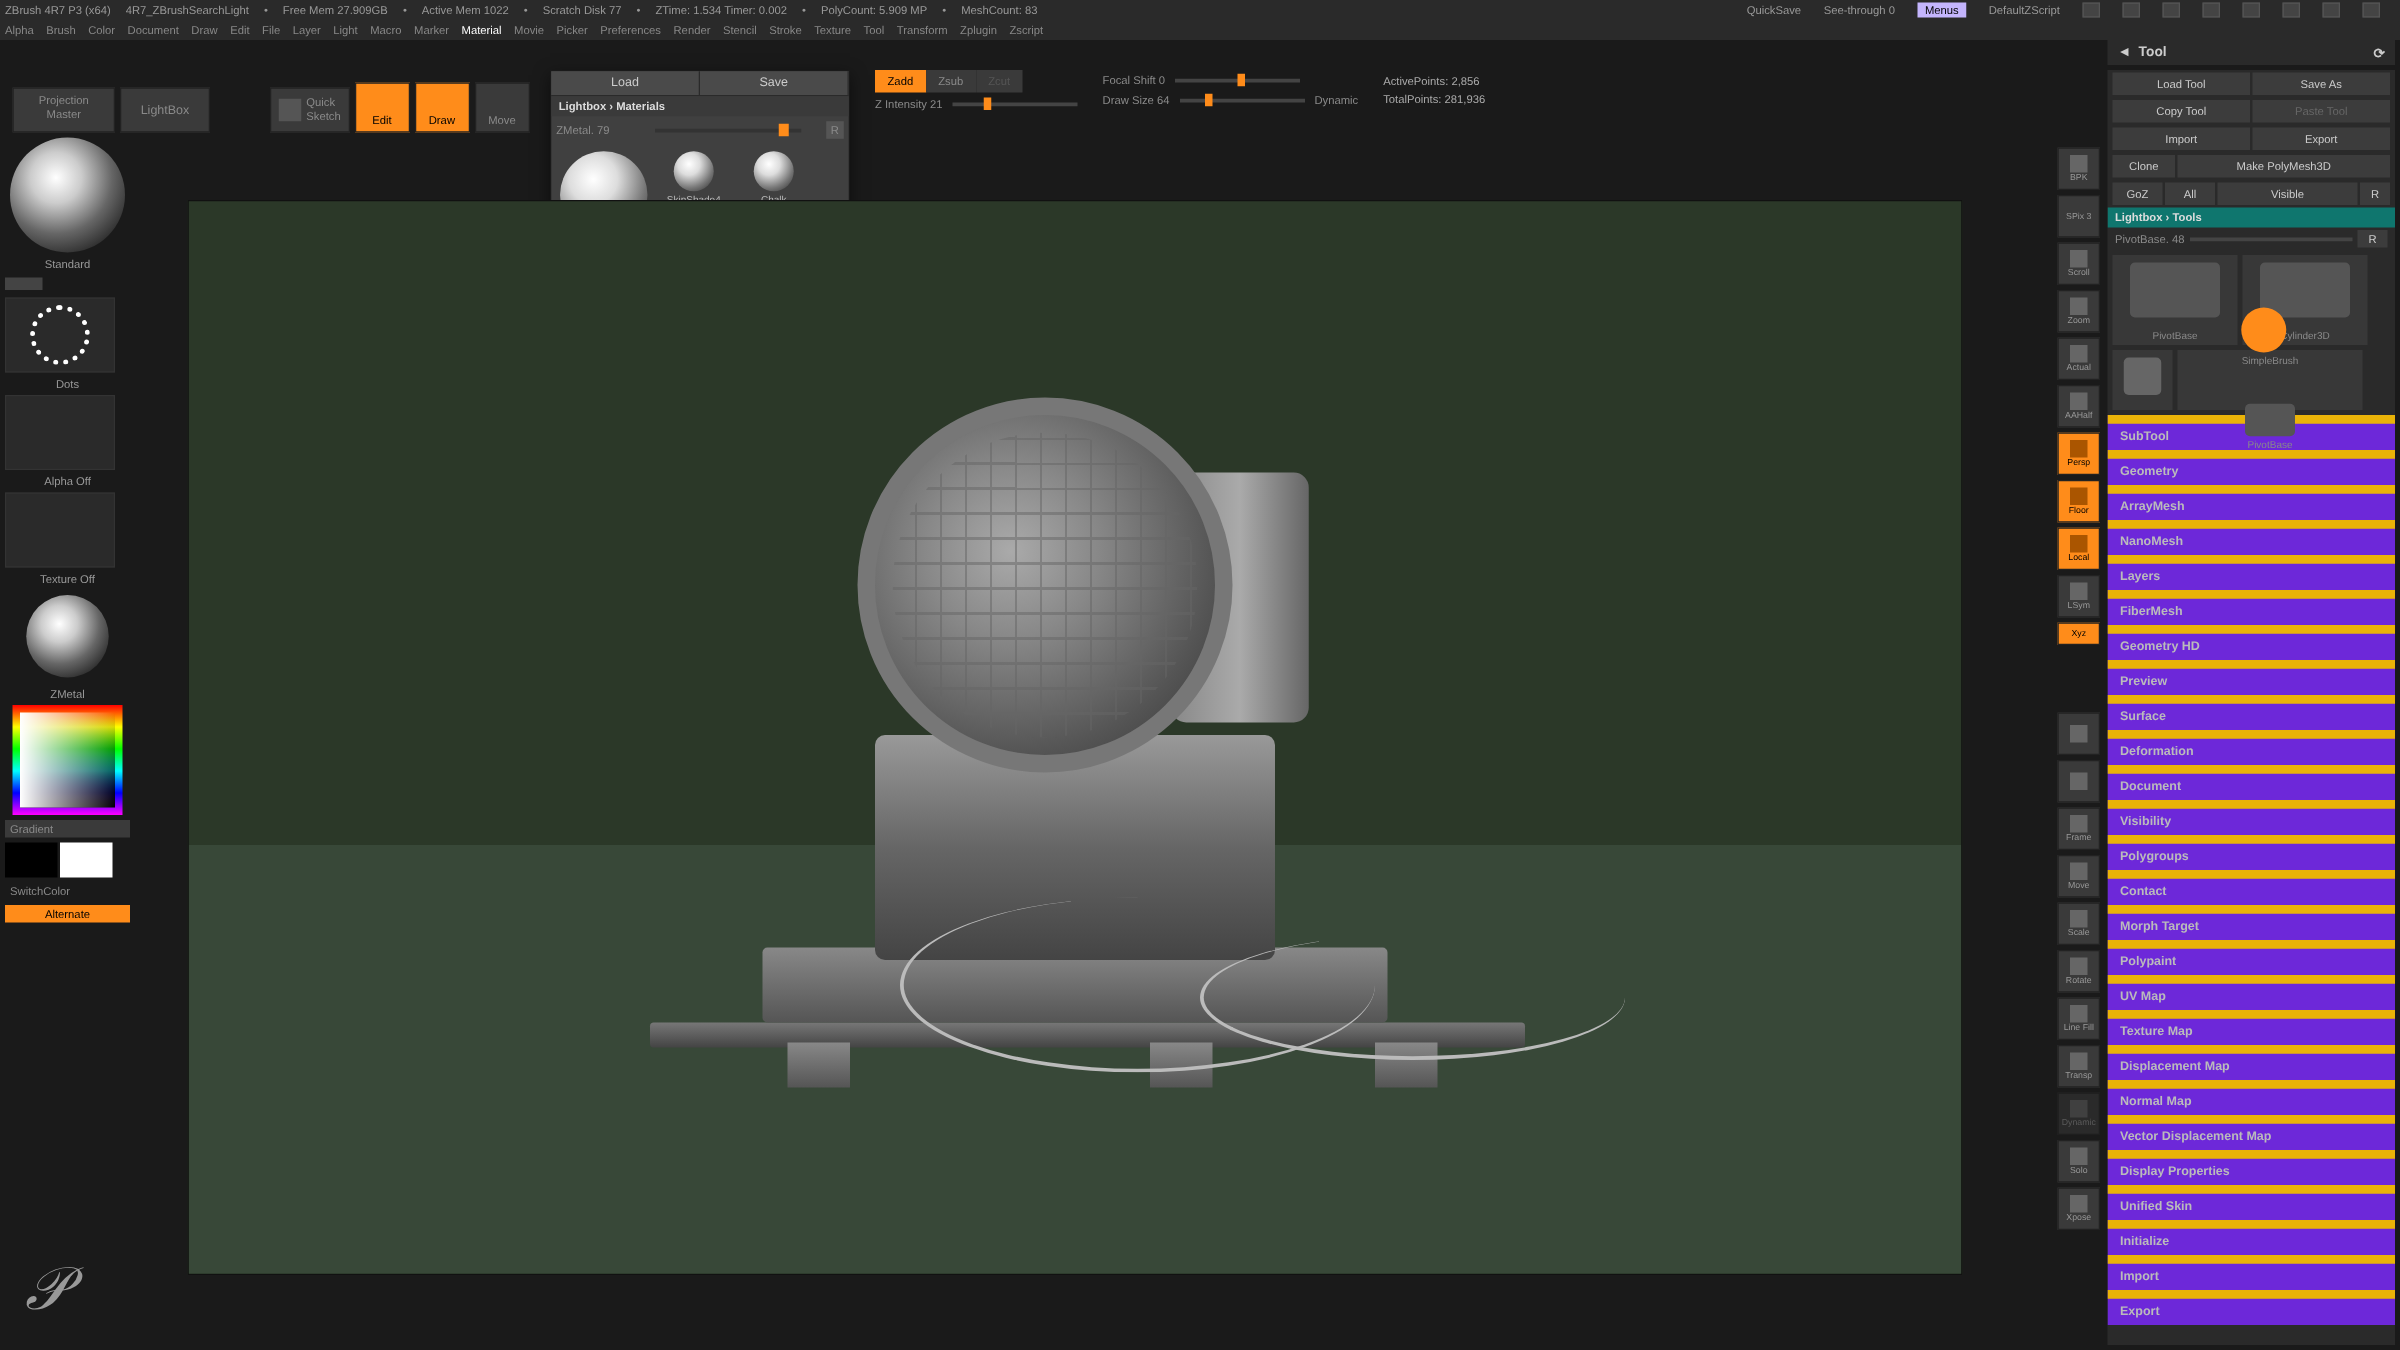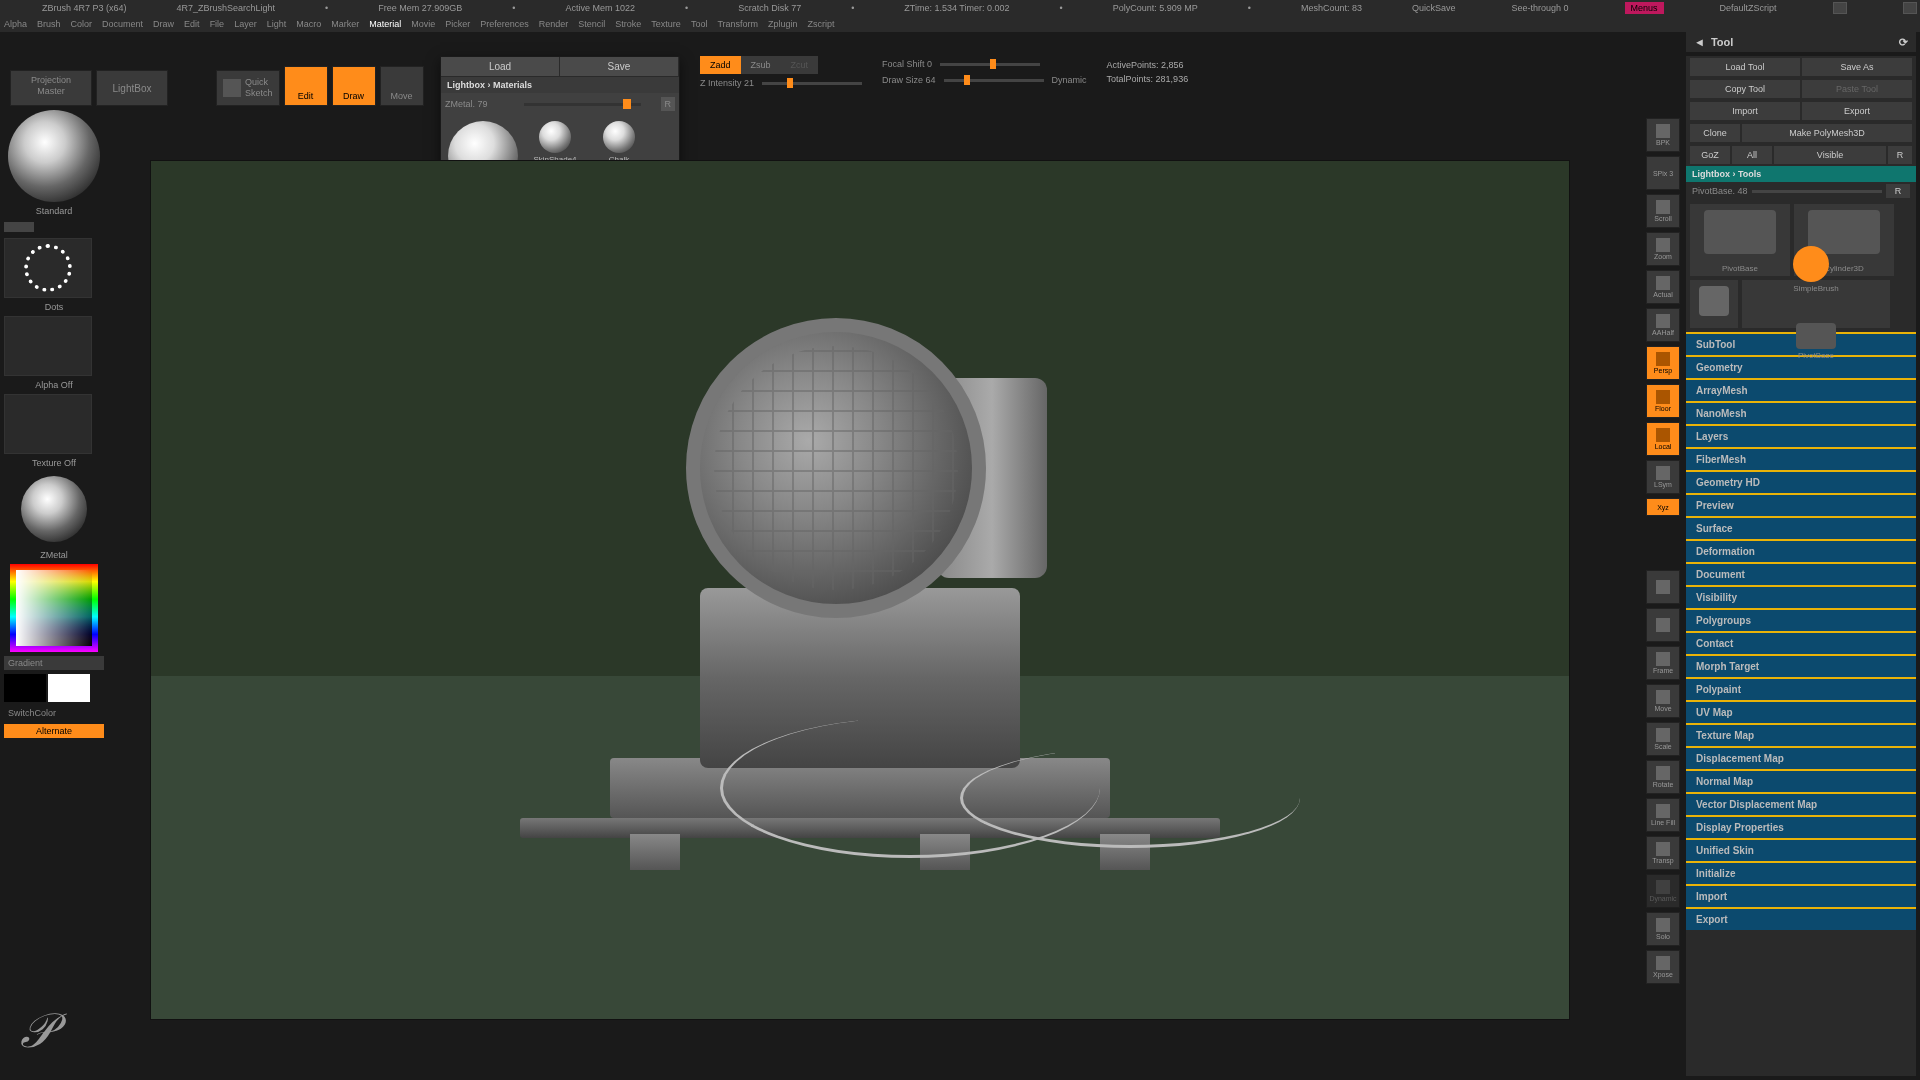--- a/index.html
+++ b/index.html
@@ -1,22 +1,22 @@
 <!DOCTYPE html>
 <html><head>
 <meta charset="utf-8">
 <style>
 * { margin: 0; padding: 0; box-sizing: border-box; font-family: Arial, sans-serif; }
 body { background: #1a1a1a; color: #8a8a8a; font-size: 10px; width: 1920px; height: 1080px; overflow: hidden; position: relative; }
 
 
 .title-bar { height: 16px; background: #2a2a2a; display: flex; align-items: center; padding: 0 4px; font-size: 9px; color: #999; }
-.title-bar span { margin-right: 12px; white-space: nowrap; margin-left: 38px; }
+.title-bar span { margin-right: 12px; white-space: nowrap; }
 .title-right { margin-left: auto; display: flex; align-items: center; gap: 6px; }
-.title-btn { background: #be185d; color: #000; padding: 1px 6px; font-size: 9px; border: none; }
+.title-btn { background: #c4b5fd; color: #000; padding: 1px 6px; font-size: 9px; border: none; }
 .title-icon { width: 14px; height: 12px; background: #444; border: 1px solid #555; }
 
 
 .menu-bar { height: 16px; background: #2a2a2a; display: flex; align-items: center; padding: 0 4px; font-size: 9px; gap: 10px; }
 .menu-item { color: #888; cursor: pointer; }
 .menu-item.active { color: #fff; }
 
 
 .tool-header { position: absolute; right: 4px; top: 32px; width: 230px; height: 20px; background: #2a2a2a; display: flex; align-items: center; padding: 0 8px; font-size: 11px; font-weight: bold; color: #ccc; }
 .tool-header .icon { margin-left: auto; }
@@ -112,21 +112,21 @@
 .rp-btn { flex: 1; background: #3c3c3c; padding: 4px; font-size: 9px; text-align: center; color: #ccc; }
 .rp-btn.dim { color: #666; }
 .rp-btn.small { flex: 0 0 24px; }
 .rp-section-label { padding: 3px 6px; font-size: 9px; font-weight: bold; color: #ddd; background: #0f766e; }
 .rp-slider { display: flex; align-items: center; padding: 2px 6px; font-size: 9px; gap: 4px; }
 .rp-tools { display: flex; flex-wrap: wrap; padding: 4px; gap: 4px; }
 .rp-tool { width: 100px; height: 72px; background: #383838; display: flex; flex-direction: column; align-items: center; justify-content: flex-end; font-size: 8px; padding-bottom: 3px; position: relative; }
 .rp-tool .thumb { position: absolute; top: 6px; width: 72px; height: 44px; background: #555; border-radius: 4px; }
 .rp-tool .thumb.brush { background: #ff8c1a; border-radius: 50%; width: 36px; height: 36px; }
 .rp-tool .thumb.star { background: #666; }
-.rp-accordion { padding: 5px 10px; font-size: 10px; background: #0c4a6e; color: #bbb; font-weight: bold; border-top: 2px solid #eab308; }
+.rp-accordion { padding: 5px 10px; font-size: 10px; background: #6d28d9; color: #bbb; font-weight: bold; border-top: 7px solid #eab308; }
 </style>
 </head>
 <body>
 
 <div class="title-bar">
   <span>ZBrush 4R7 P3 (x64)</span>
   <span>4R7_ZBrushSearchLight</span>
   <span>•</span>
   <span>Free Mem 27.909GB</span>
   <span>•</span>

